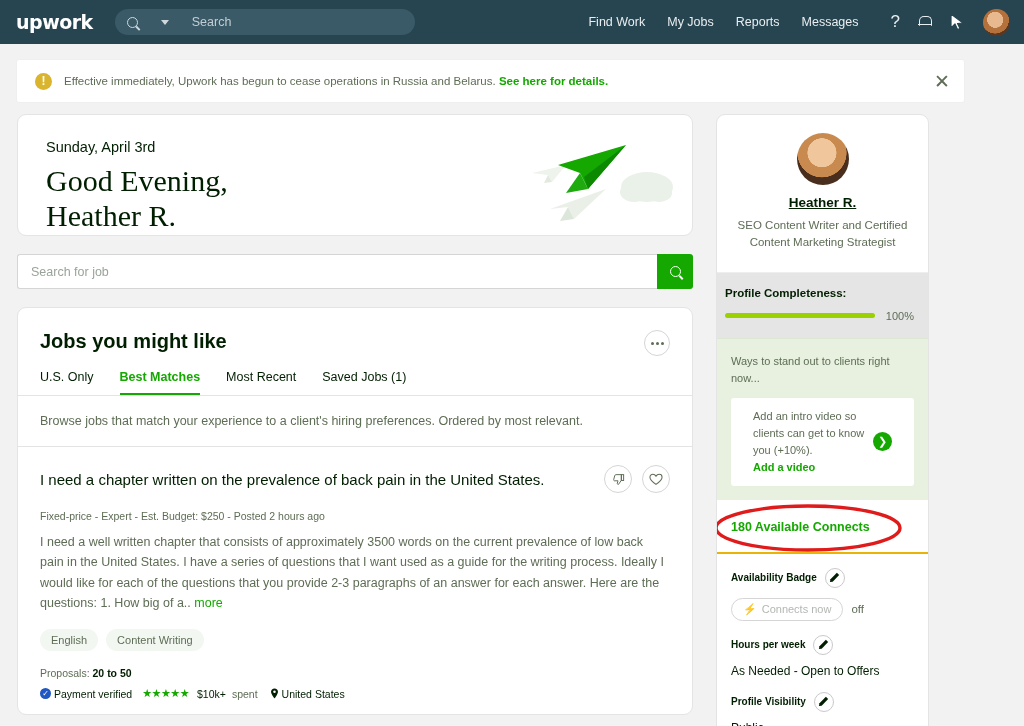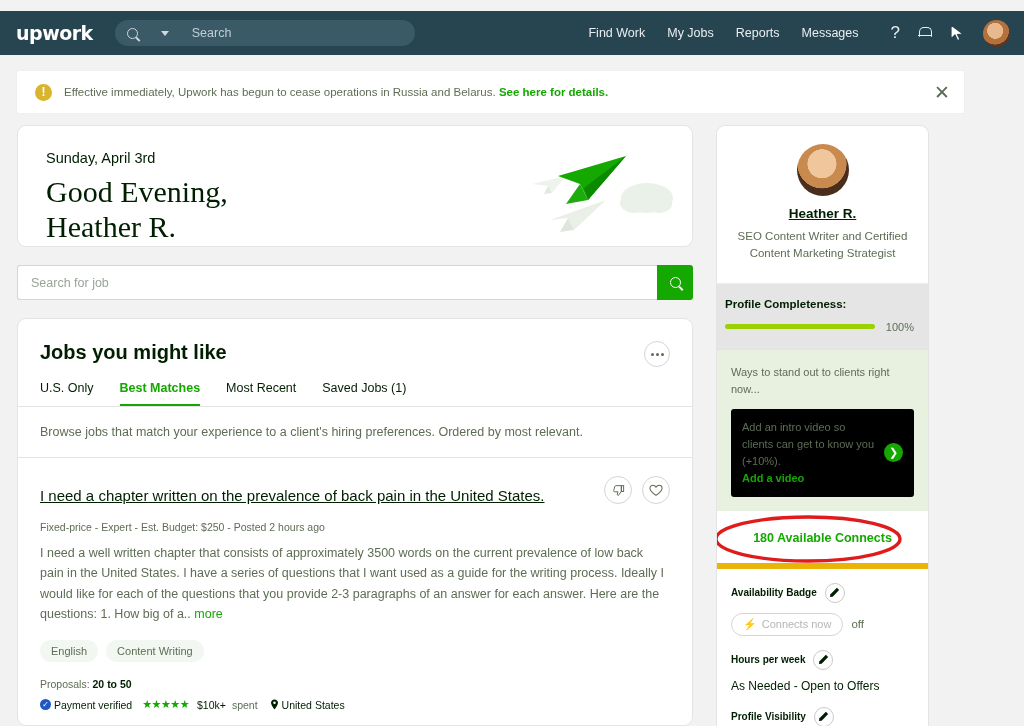--- a/index.html
+++ b/index.html
@@ -10,21 +10,20 @@
     overflow: hidden;
     color: #001e00;
   }
 
   
   .navbar {
     height: 44px; background: #274451;
     display: flex; align-items: center;
     padding: 0 14px 0 16px;
     position: relative;
-    margin-top: 11px;
   }
   .logo { font-size: 19px; font-weight: bold; color:#fff; letter-spacing:-0.5px; margin-right: 22px;
           font-family:"DejaVu Sans", sans-serif; }
   .navsearch {
     width: 300px; height: 26px; background: #3a5a68; border-radius: 13px;
     display: flex; align-items: center; padding: 0 12px; gap: 23px;
   }
   .navsearch .mag { width: 11px; height: 11px; border: 1.5px solid #cfd9dd; border-radius: 50%; position: relative; }
   .navsearch .mag::after { content:""; position:absolute; width:1.5px; height:5px; background:#cfd9dd;
        transform: rotate(-45deg); right:-2px; bottom:-4px; }
@@ -86,21 +85,21 @@
   .jobs-head h2 { font-size:20px; font-weight:bold; color:#001e00; }
   .dots { margin-left:auto; width:26px;height:26px;border:1px solid #d5d5d5;border-radius:50%;
       display:flex;align-items:center;justify-content:center;gap:2px;cursor:pointer;}
   .dots i{ width:3px;height:3px;border-radius:50%;background:#5e6d55;display:block;}
   .tabs { display:flex; gap:26px; padding:0 22px; border-bottom:1px solid #e4e4e4; margin-top:14px;}
   .tab { font-size:12.5px; color:#001e00; padding-bottom:9px; border-bottom:2px solid transparent; cursor:pointer;}
   .tab.active { color:#14a800; border-bottom-color:#14a800; font-weight:bold;}
   .browse { font-size:12.5px; color:#5e6d55; padding:18px 22px; border-bottom:1px solid #e4e4e4;}
 
   .job { padding:18px 22px 14px 22px; }
-  .job-top { display:flex; align-items:flex-end;text-decoration:underline; }
+  .job-top { display:flex; align-items:center; }
   .job-title { font-size:15px; color:#001e00; flex:1; padding-right:16px; cursor:pointer;}
   .job-acts { display:flex; gap:10px; }
   .circ { width:28px;height:28px;border:1px solid #d5d5d5;border-radius:50%;
       display:flex;align-items:center;justify-content:center;cursor:pointer;}
   .job-meta { font-size:10.5px; color:#5e6d55; margin-top:17px;}
   .job-desc { font-size:12.5px; color:#5e6d55; line-height:1.62; margin-top:10px;}
   .job-desc .more { color:#14a800; cursor:pointer;}
   .tags { display:flex; gap:8px; margin-top:16px;}
   .tag { background:#f2f7f2; border-radius:12px; font-size:11px; color:#5e6d55; padding:5px 11px;}
   .proposals { font-size:10.5px; color:#5e6d55; margin-top:16px;}
@@ -122,28 +121,28 @@
   .prof .role { font-size:11.5px; color:#5e6d55; line-height:1.5; margin-top:7px;}
 
   .compl { background:#e5e5e5; padding:14px 14px 16px 8px; border-bottom:1px solid #dde8d4;}
   .compl .lbl { font-size:11.5px; font-weight:bold; color:#001e00;}
   .compl .barrow { display:flex; align-items:center; gap:11px; margin-top:11px;}
   .bar { flex:1; height:5px; border-radius:3px; background:#9bd100; }
   .pct { font-size:11px; color:#5e6d55;}
 
   .ways { background:#e8f1e0; padding:14px; }
   .ways .t { font-size:11px; color:#5e6d55; line-height:1.6;}
-  .waybox { background:#000000; border-radius:3px; padding:10px 11px; margin-top:10px;
+  .waybox { background:#ffffff; border-radius:3px; padding:10px 22px; margin-top:10px;
       display:flex; align-items:center; gap:8px;}
   .waybox .wtxt { font-size:11px; color:#5e6d55; line-height:1.55; flex:1;}
   .waybox .wlink { color:#14a800; font-weight:bold; display:block; cursor:pointer;}
   .arrowbtn { width:19px;height:19px;border-radius:50%;background:#14a800;color:#fff;flex:none;
       display:flex;align-items:center;justify-content:center;font-size:11px;cursor:pointer;}
 
-  .connects { padding:17px 14px; border-bottom:6px solid #eab308; position:relative;text-align:center;}
+  .connects { padding:17px 14px; border-bottom:2px solid #eab308; position:relative;}
   .connects .c { font-size:12.5px; color:#14a800; font-weight:bold; cursor:pointer;}
   .redring { position:absolute; left:-8px; top:2px; width:196px; height:52px; pointer-events:none;}
 
   .srow { padding:14px 14px 0 14px;}
   .srow .h { display:flex; align-items:center; gap:8px;}
   .srow .h span { font-size:10px; font-weight:bold; color:#001e00;}
   .pen { width:20px;height:20px;border:1px solid #c9c9c9;border-radius:50%;
       display:flex;align-items:center;justify-content:center;cursor:pointer;flex:none;}
   .sub { font-size:12px; color:#001e00; margin-top:9px;}
   .availrow { display:flex; align-items:center; gap:8px; margin-top:10px;}

